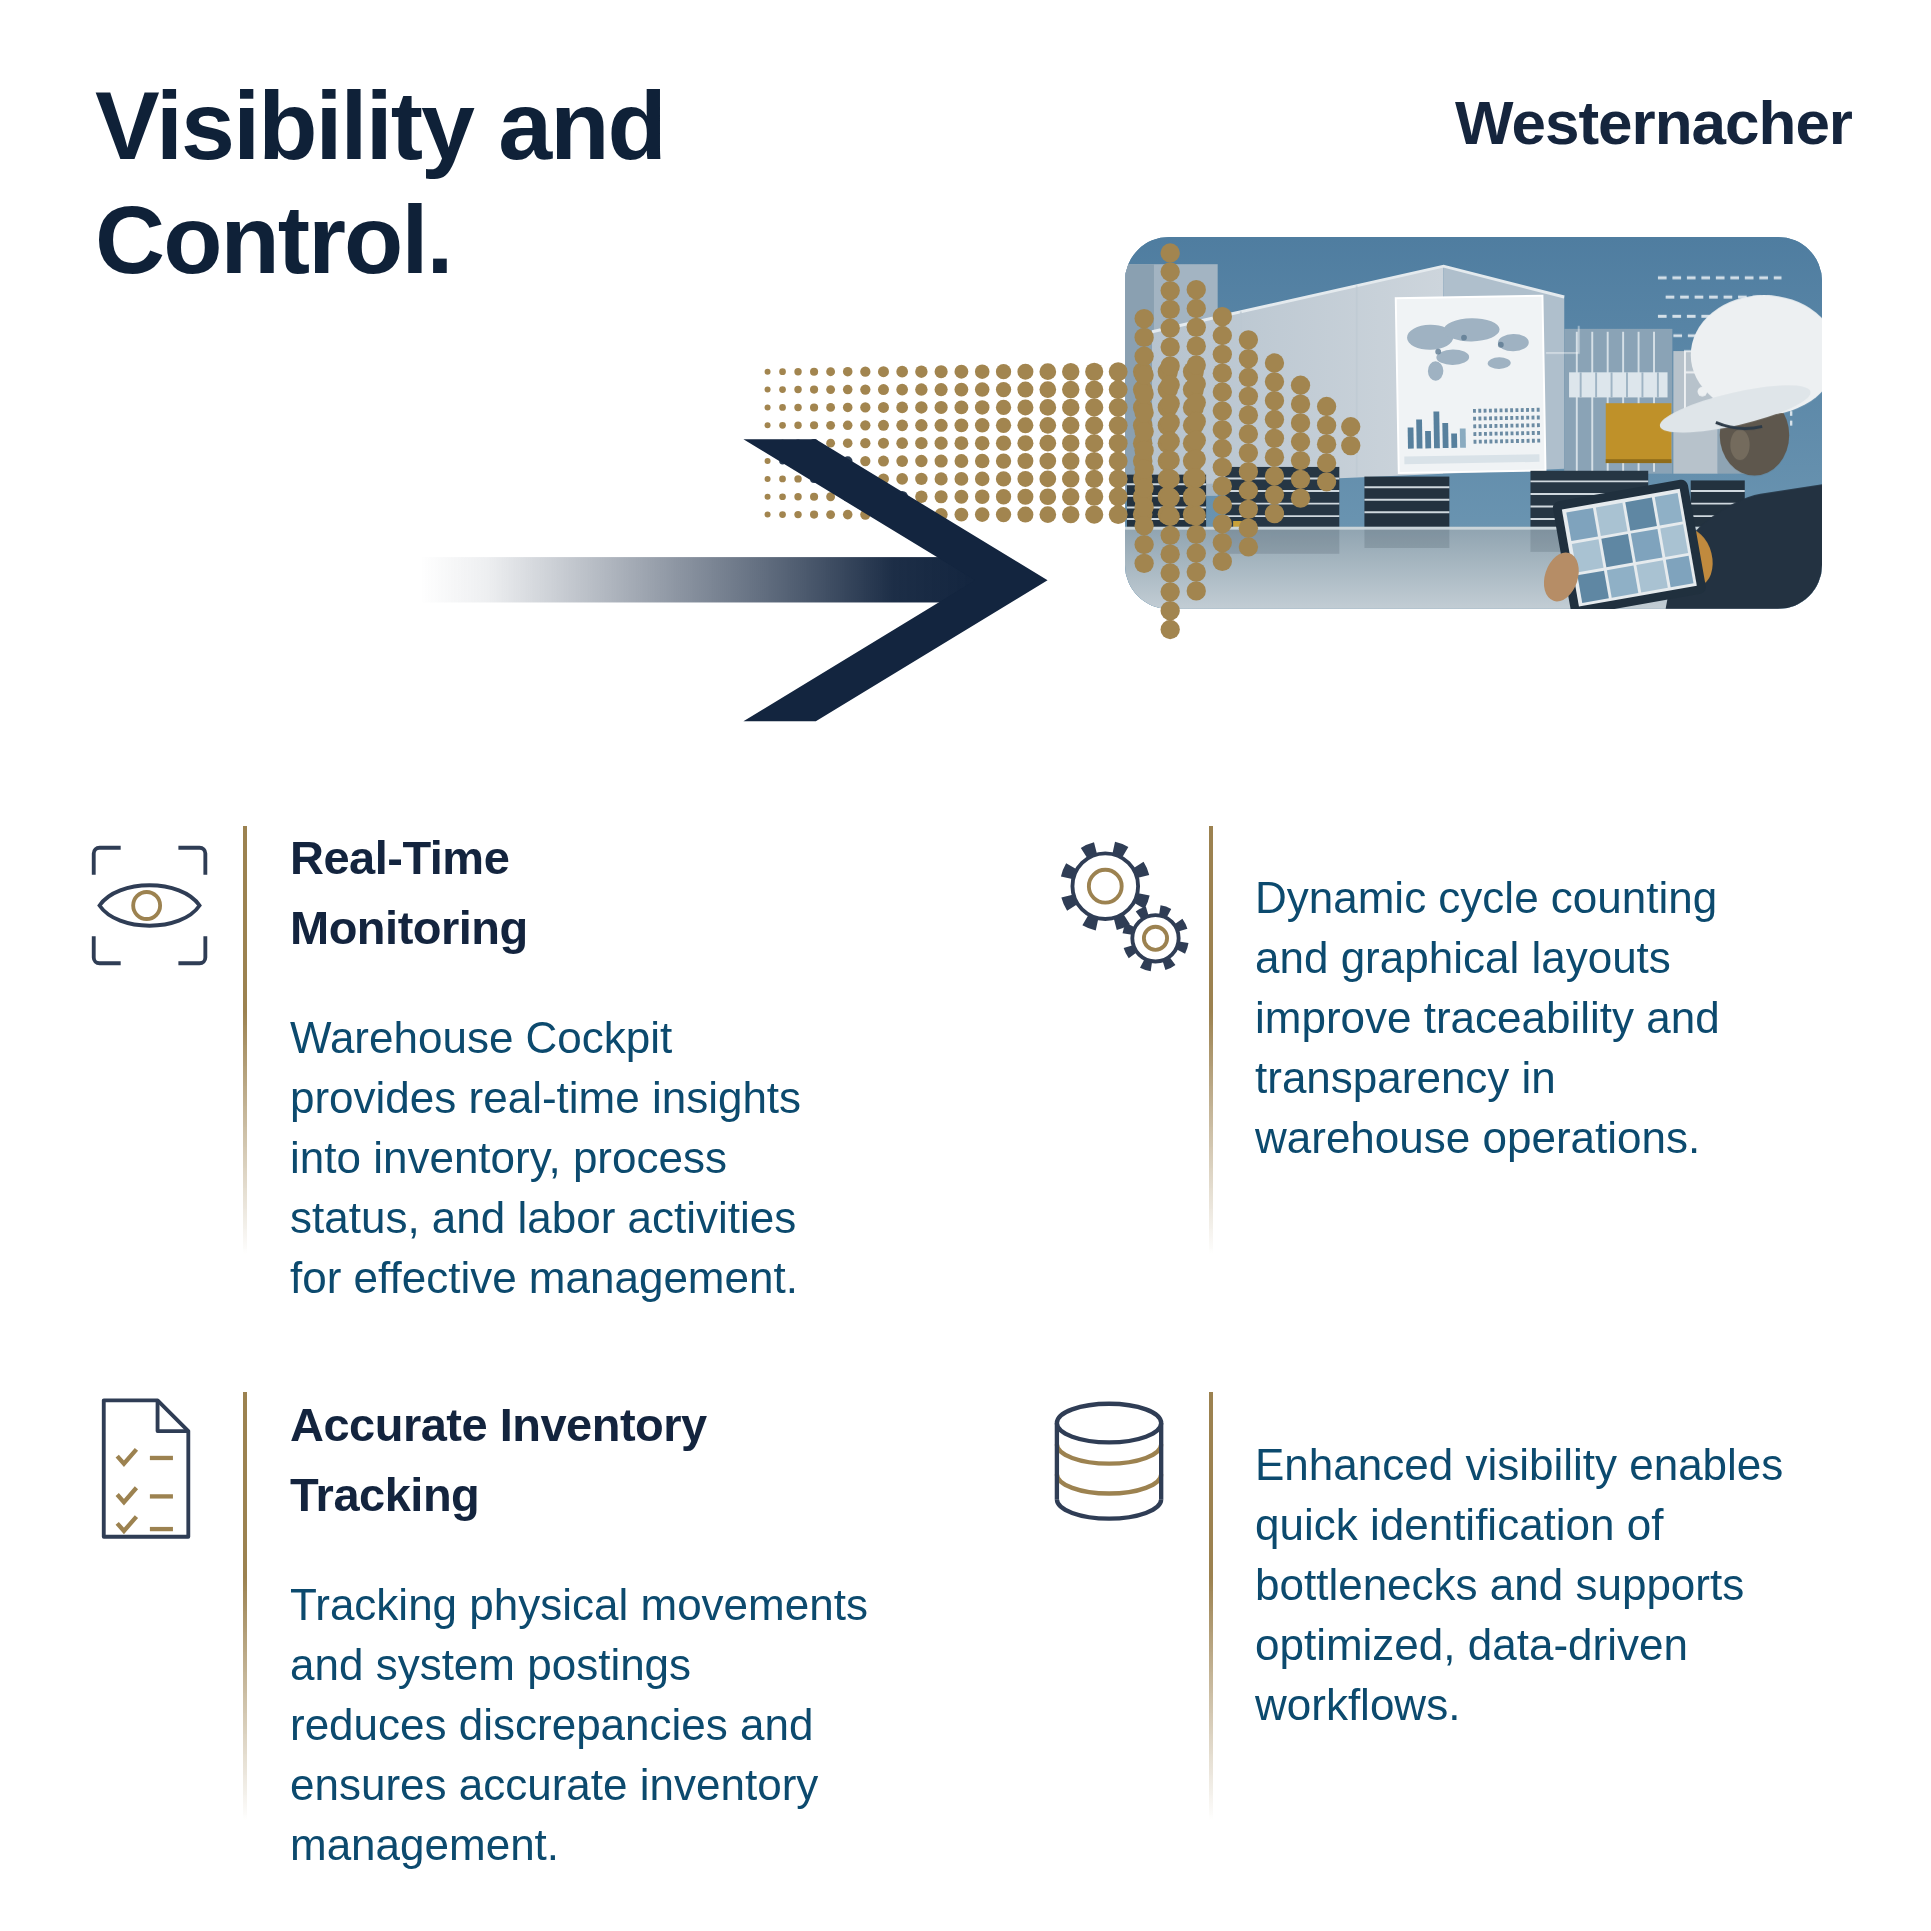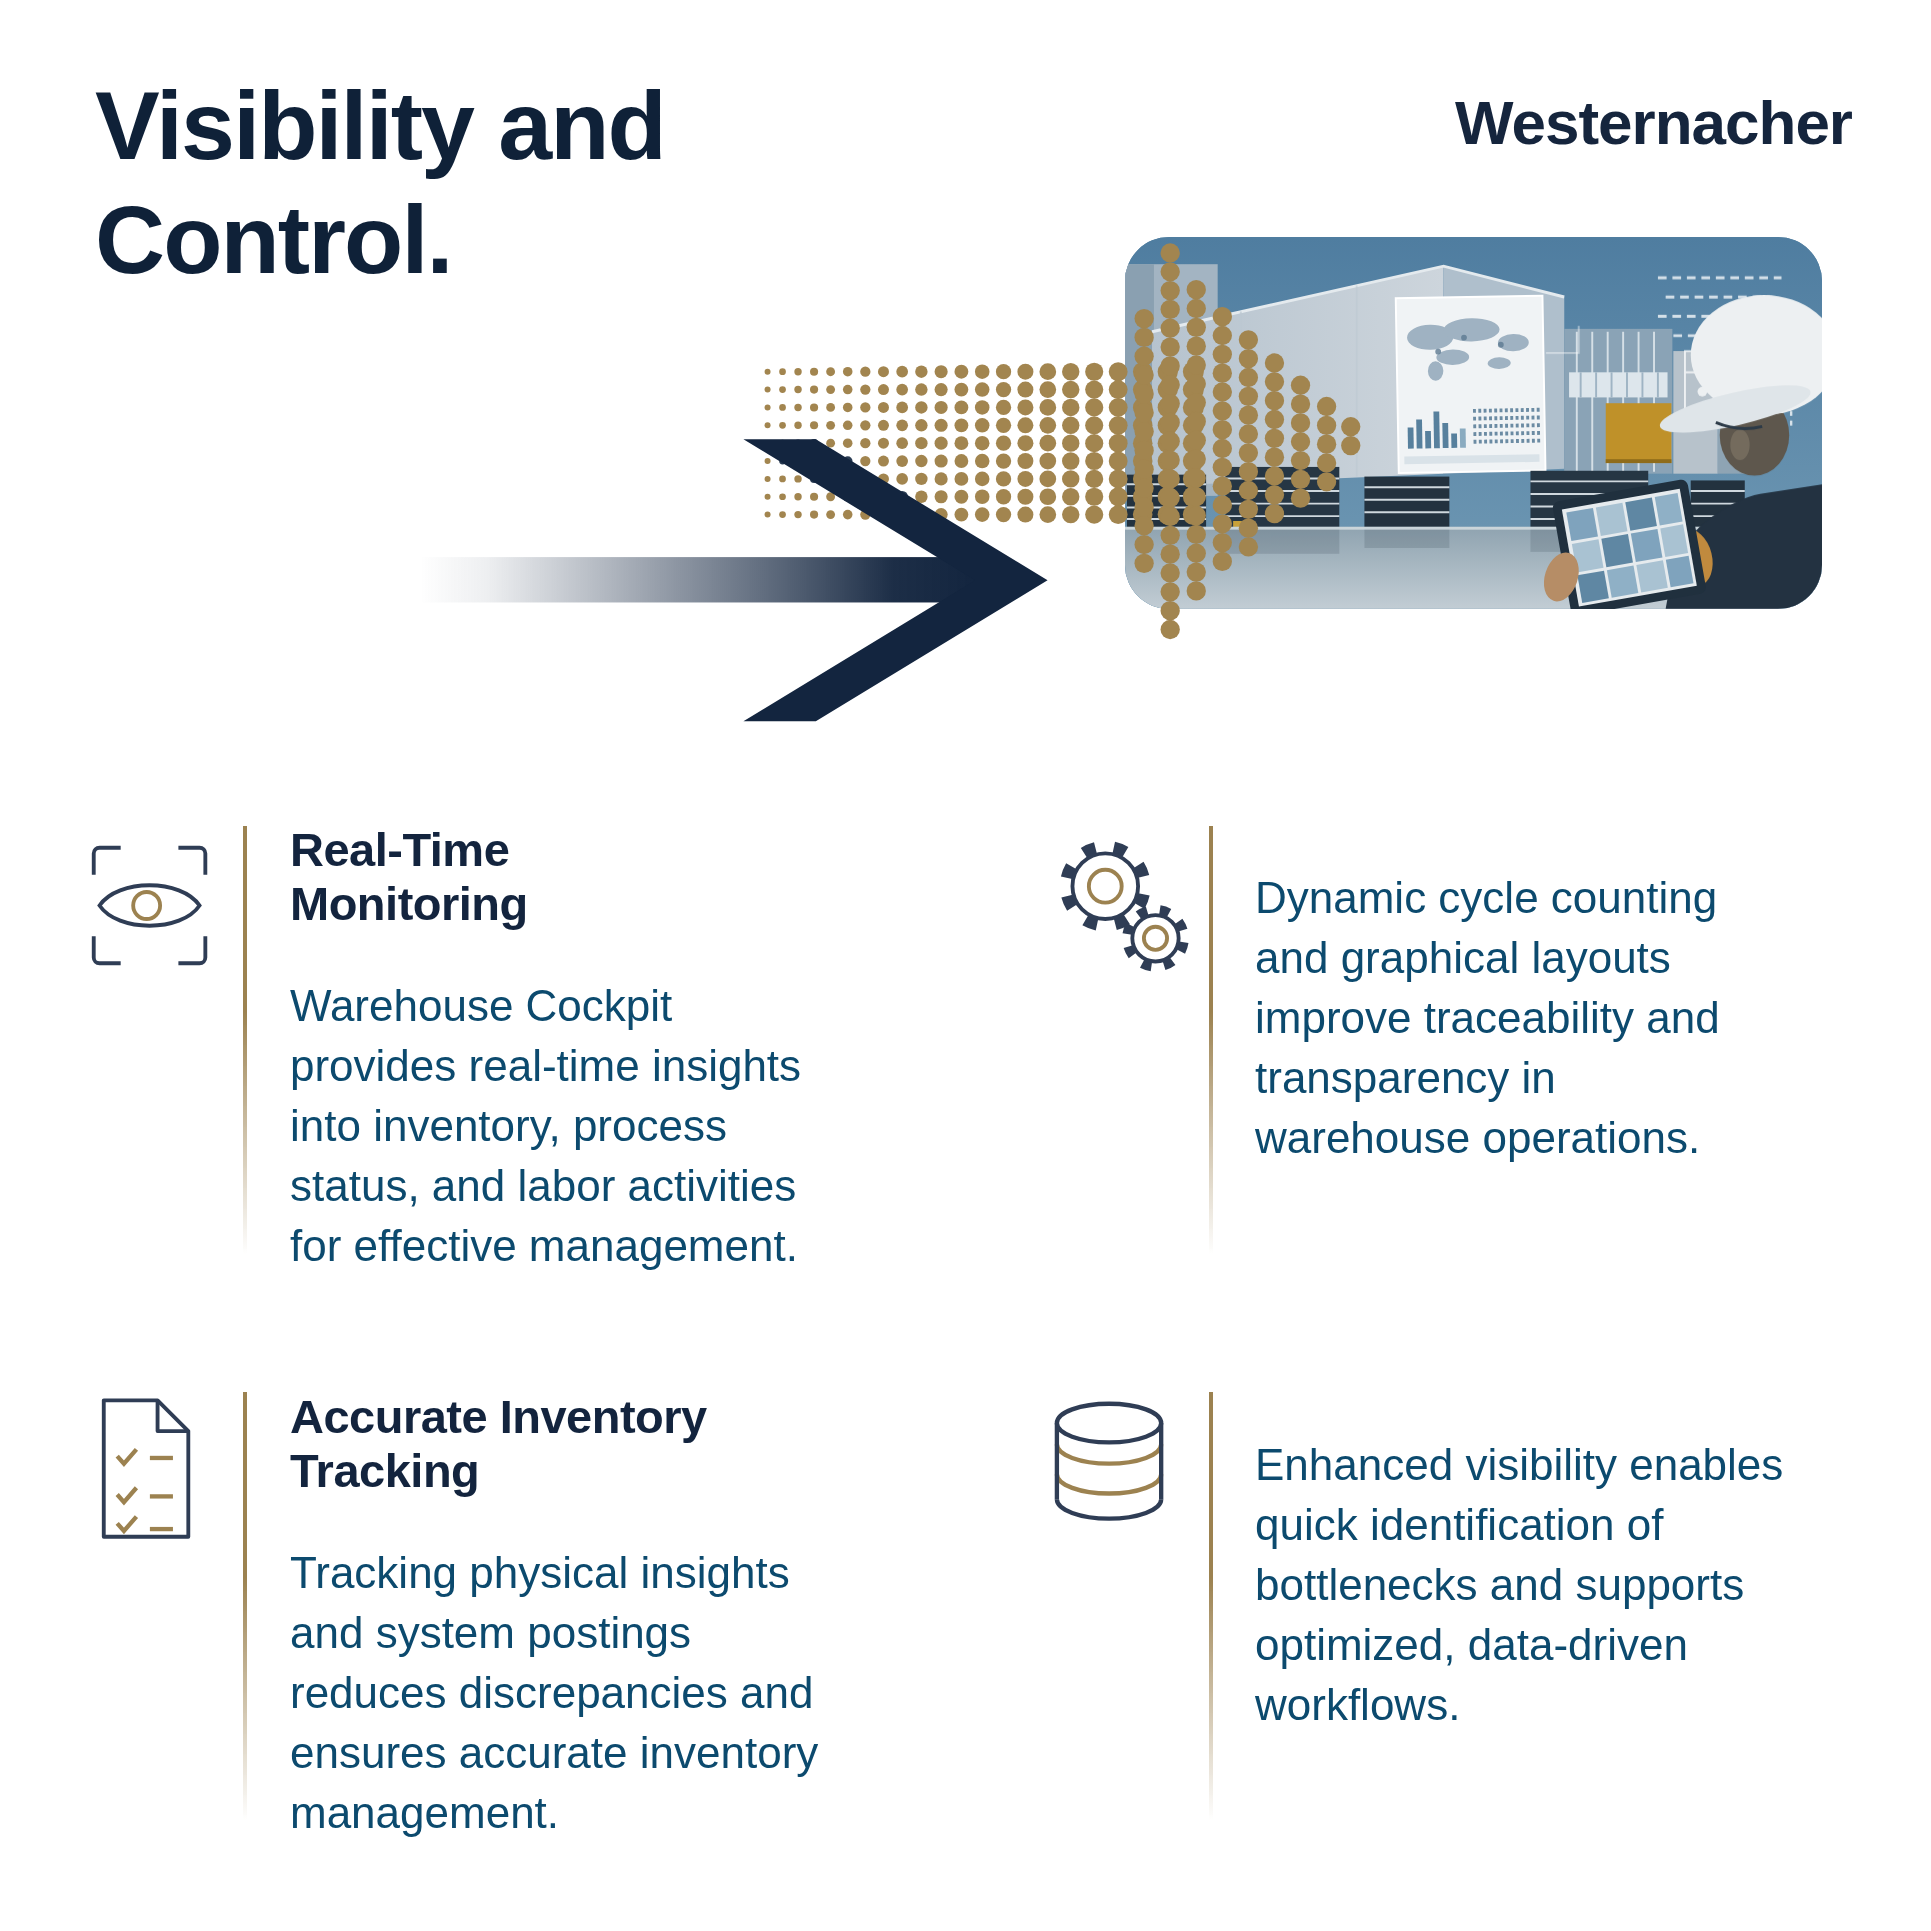--- a/index.html
+++ b/index.html
@@ -29,21 +29,21 @@
     pointer-events:none;
   }
   
   .feature-icon{position:absolute;}
   .divider{
     position:absolute;width:3.9px;height:442px;
     background:linear-gradient(to bottom,#9C8250 0%,#9C8250 42%,rgba(156,130,80,0) 97%);
   }
   .feature-text{position:absolute;}
   .feature-title{
-    margin:0;font-size:47px;line-height:54px;font-weight:700;letter-spacing:-0.5px;
+    margin:0;font-size:47px;line-height:70px;font-weight:700;letter-spacing:-0.5px;
     color:#13243E;white-space:pre-line;
   }
   .feature-body{
     margin:45px 0 0 0;font-size:44px;line-height:60px;font-weight:400;
     color:#0c4a6e;white-space:pre-line;
   }
 </style>
 </head>
 <body>
 
@@ -610,21 +610,21 @@
       <path d="M122,1548 l7,8 l13,-15"></path>
         <line x1="156" y1="1550" x2="180" y2="1550"></line>
       <path d="M122,1588 l7,8 l13,-15" transform="translate(0,-10)"></path>
         <line x1="156" y1="1584" x2="180" y2="1584"></line>
     </g>
   </svg>
   <div class="divider" style="left:243px;top:1392px"></div>
   <div class="feature-text" style="left:290px;top:1390px;width:714px">
     <h2 class="feature-title">Accurate Inventory
 Tracking</h2>
-    <p class="feature-body">Tracking physical insights
+    <p class="feature-body">Tracking physical movements
 and system postings
 reduces discrepancies and
 ensures accurate inventory
 management.</p>
   </div>
 
   <svg class="feature-icon" style="left:1049px;top:1396px" width="122" height="140" viewBox="1086 1446 126 145">
     <rect x="1094" y="1474" width="108" height="79" fill="#FFFFFF"></rect>
     <path d="M1094,1553 A54,20 0 0 0 1202,1553" fill="#FFFFFF" stroke="#2F3D55" stroke-width="4.5"></path>
     <path d="M1094,1496 A54,20 0 0 0 1202,1496" fill="none" stroke="#9C8250" stroke-width="4.5"></path>

